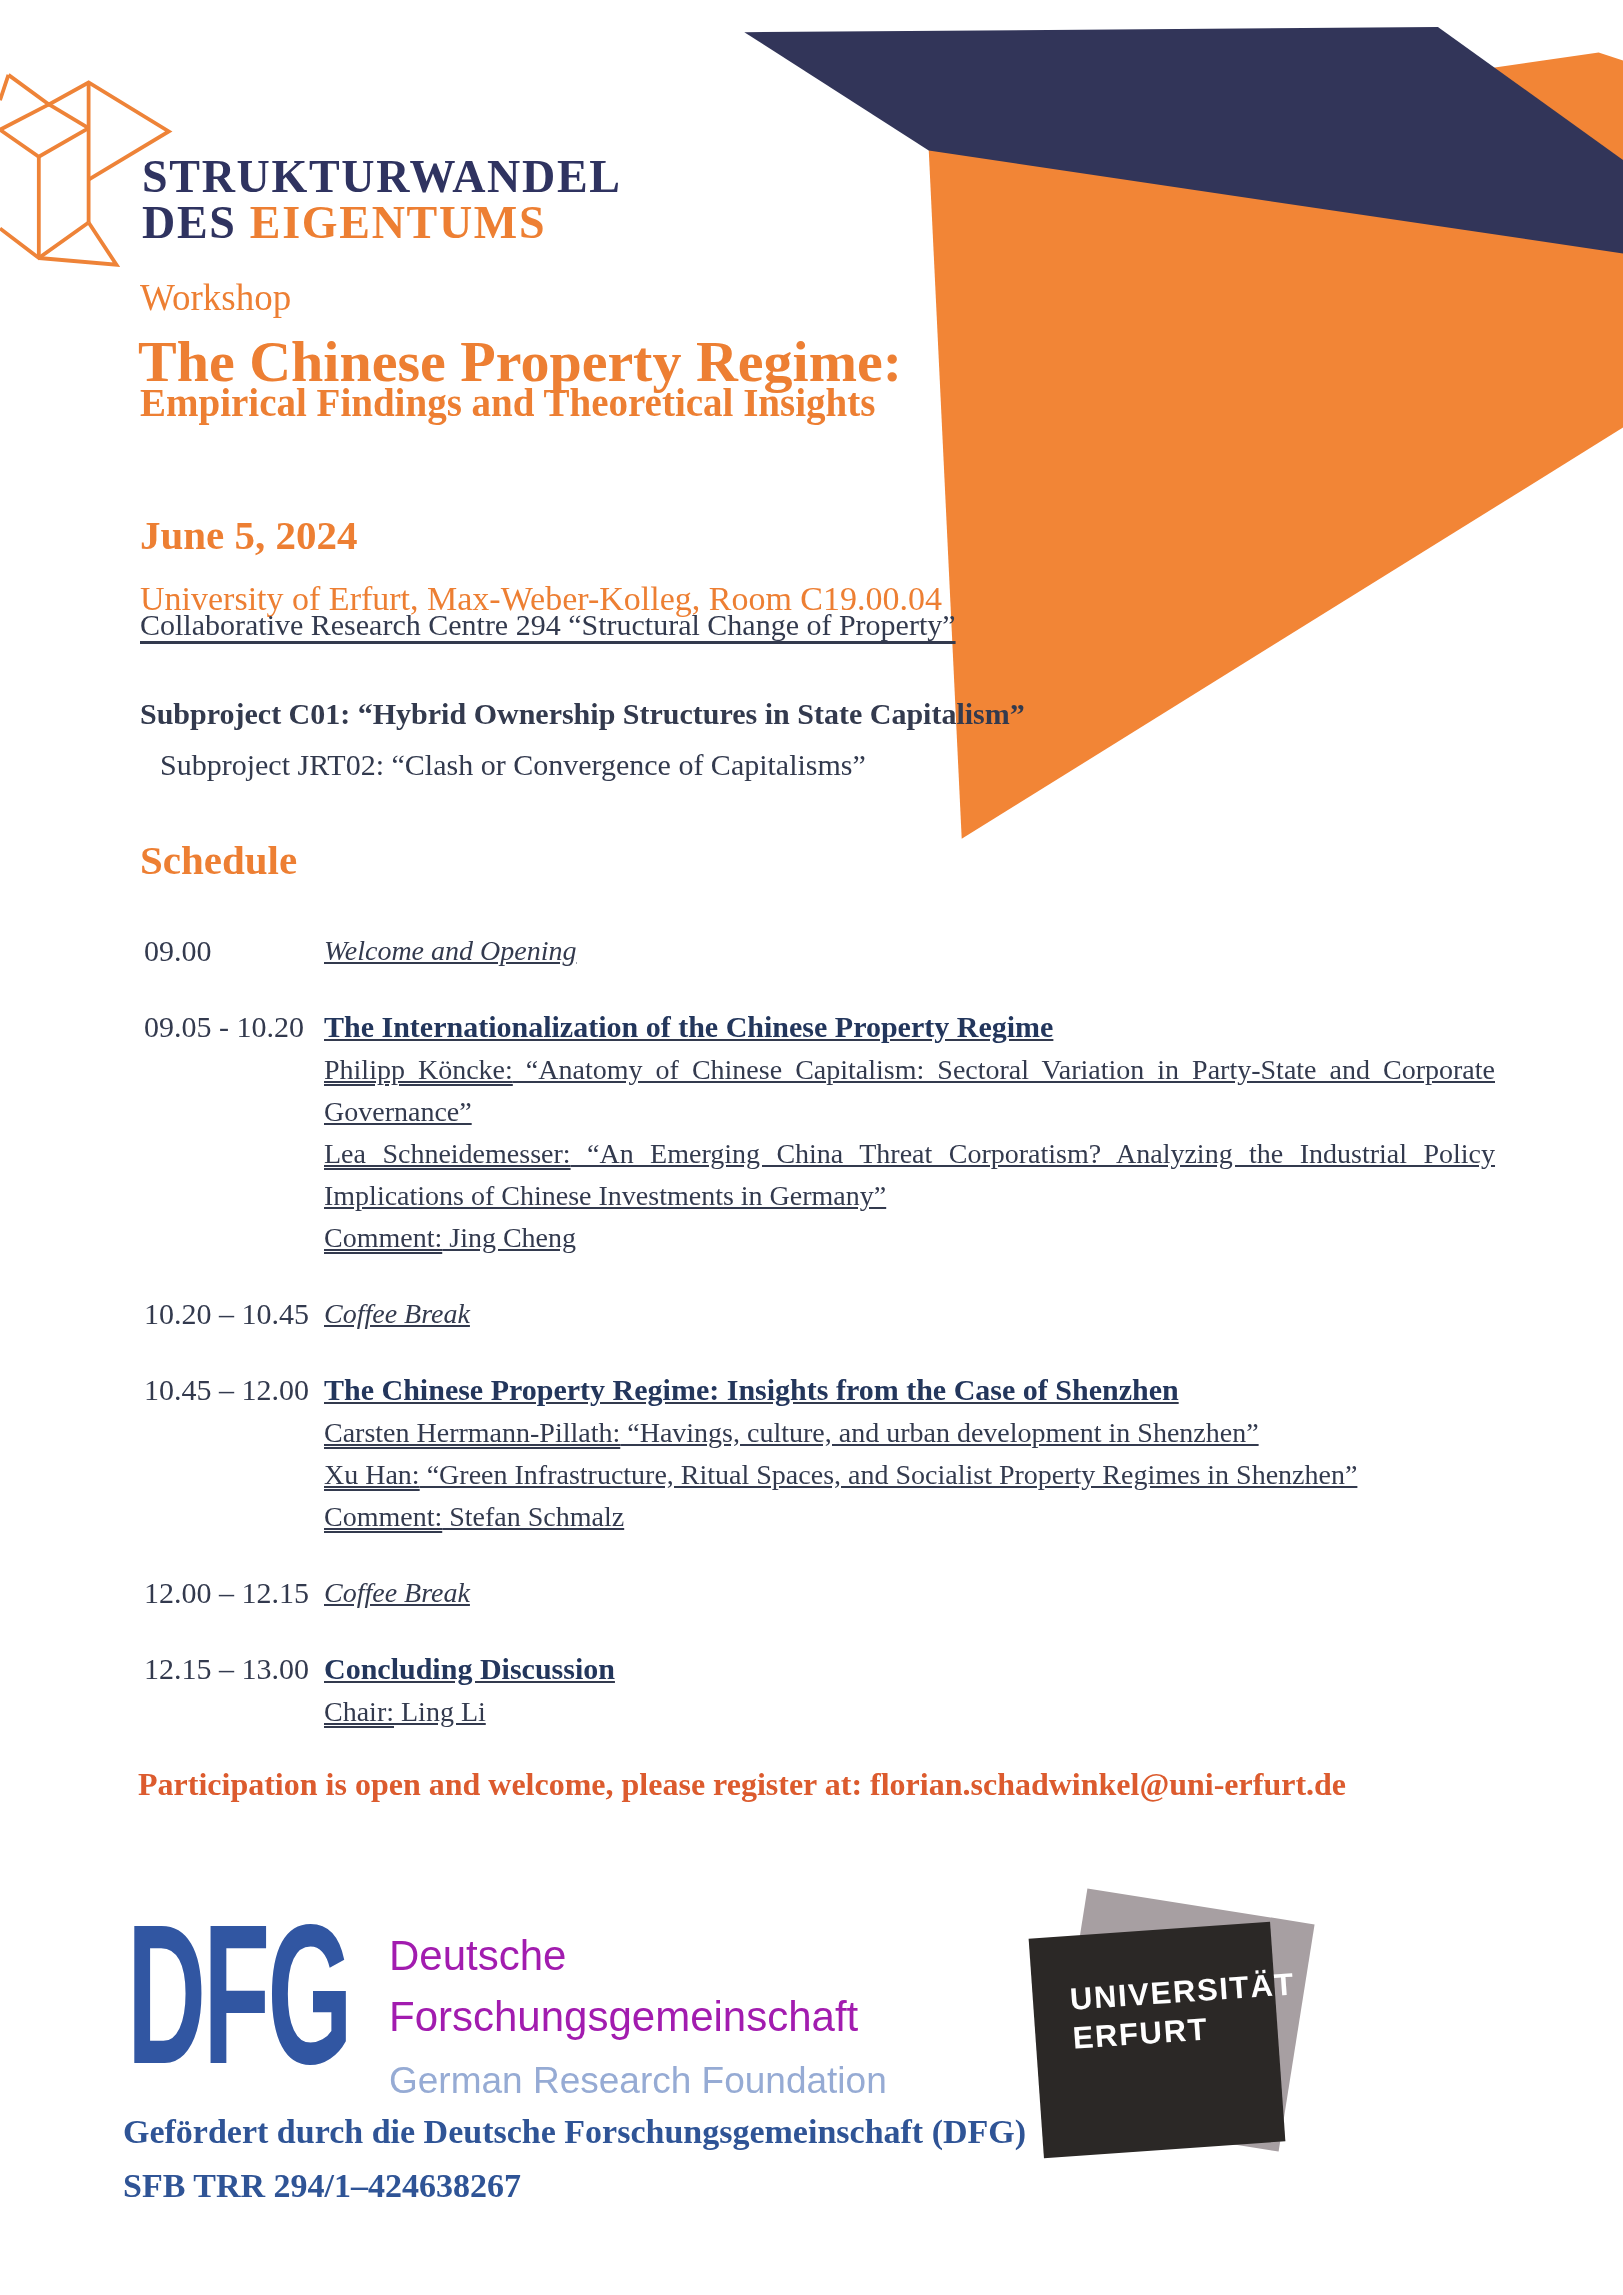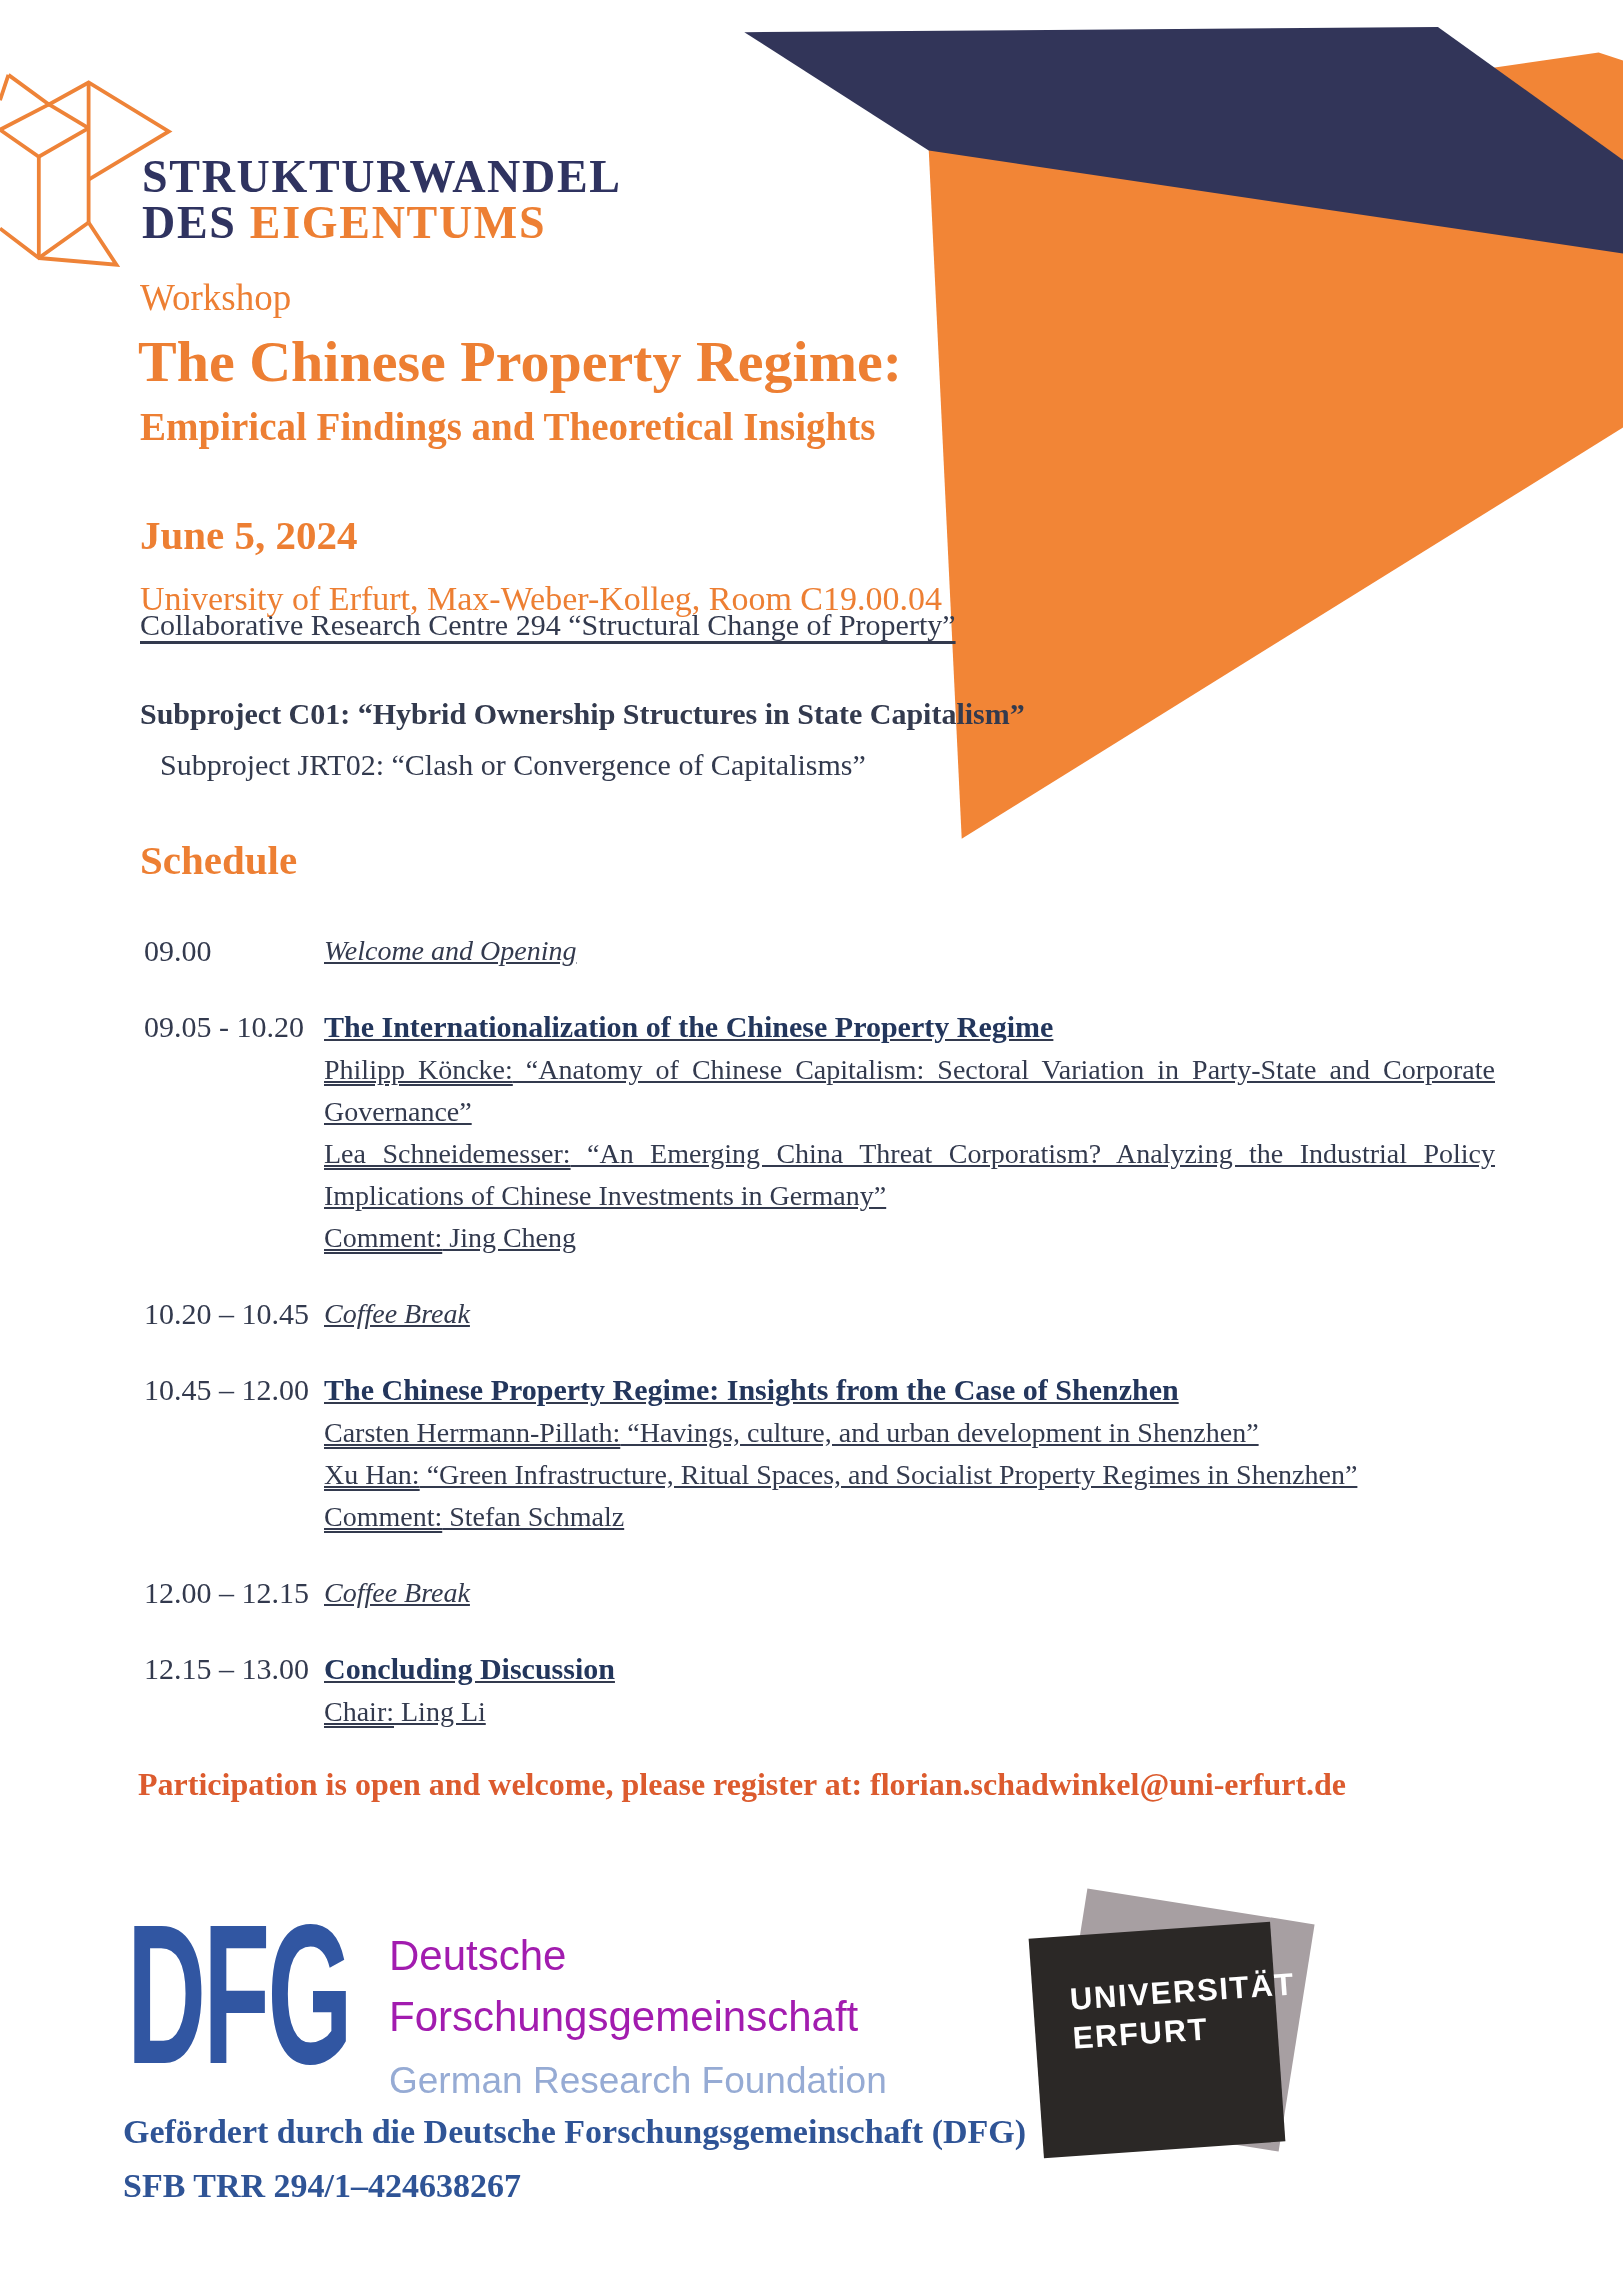--- a/index.html
+++ b/index.html
@@ -11,21 +11,21 @@
   .z{z-index:2;}
 
   
   #logo-text{top:154px;left:142px;line-height:46px;font-weight:bold;font-size:46px;
              letter-spacing:1.7px;color:#2F3360;}
   #logo-text .orange{color:#ED7F33;}
 
   
   #kicker{top:276px;left:140px;font-size:37px;color:#ED7F33;}
   #title{top:328px;left:138px;font-size:58px;font-weight:bold;color:#ED7F33;}
-  #subtitle{top:404px;left:140px;font-size:39px;font-weight:bold;color:#ED7F33;}
+  #subtitle{top:380px;left:140px;font-size:39px;font-weight:bold;color:#ED7F33;}
   #date{top:511px;left:140px;font-size:41px;font-weight:bold;color:#ED7F33;}
   #venue{top:580px;left:140px;font-size:34px;color:#ED7F33;}
   #crc{top:608px;left:140px;font-size:30px;text-decoration:underline;
        text-decoration-thickness:2.5px;text-underline-offset:6px;}
   #sub1{top:697px;left:140px;font-size:30px;font-weight:bold;}
   #sub2{top:748px;left:140px;font-size:30px;margin-left:20px;}
 
   
   #schedule-heading{top:836px;left:140px;font-size:41px;font-weight:bold;color:#ED7F33;}
   #schedule{top:930px;left:144px;width:1353px;}

